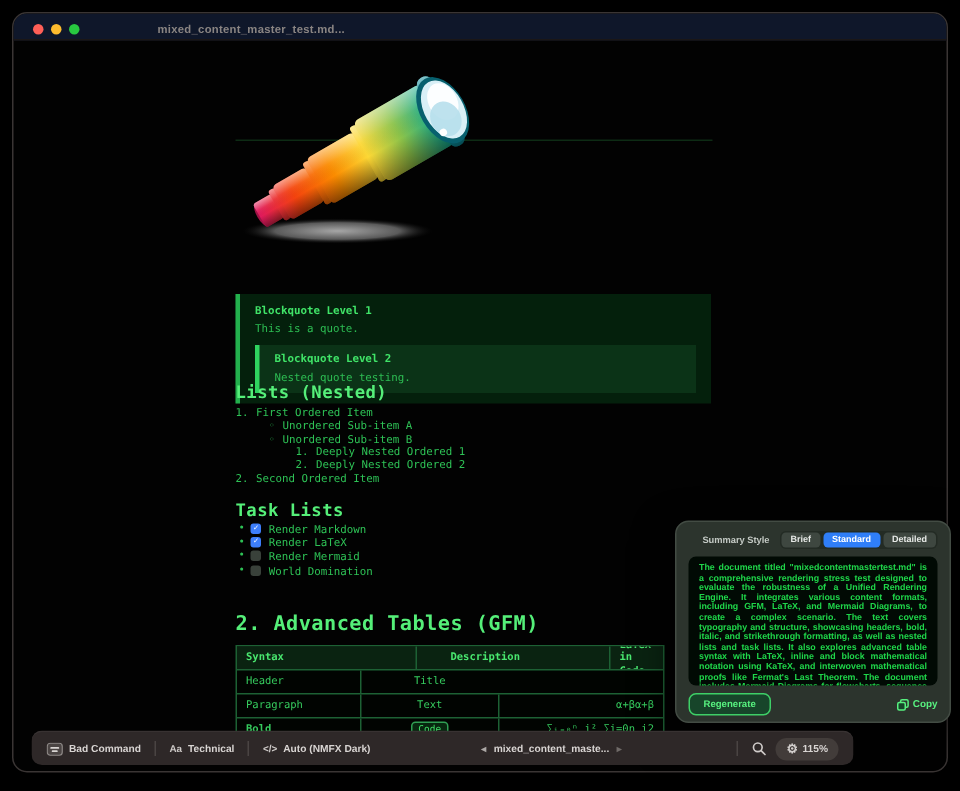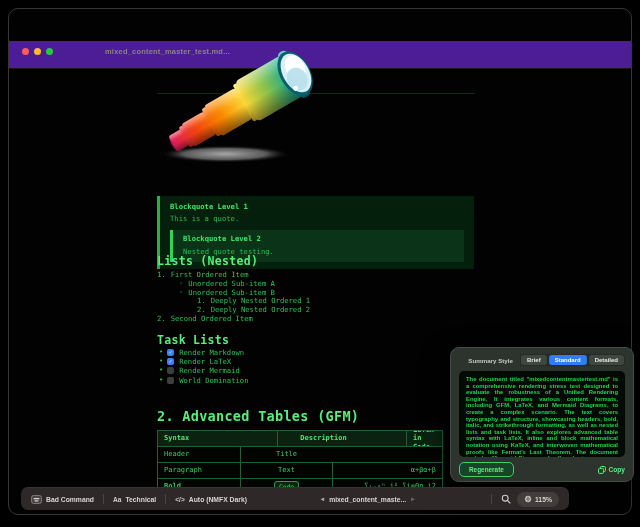--- a/index.html
+++ b/index.html
@@ -2,22 +2,22 @@
 <html><head>
 <meta charset="utf-8">
 <style>
   * { margin:0; padding:0; box-sizing:border-box; }
   html,body { width:640px; height:527px; background:#000; overflow:hidden; }
   body { position:relative; font-family:"Liberation Sans", sans-serif; }
 
   
   .window { position:absolute; left:8px; top:8px; width:624px; height:507px;
     background:#020202; border:1px solid #3a3534; border-radius:10px; overflow:hidden; }
-  .titlebar { position:absolute; left:0; top:0; right:0; height:28px;
-    background:#4c1d95; border-bottom:1px solid #1b1717;margin-top:32px; }
+  .titlebar { position:absolute; left:0; top:0; right:0; height:18px;
+    background:#0f172a; border-bottom:1px solid #1b1717; }
   .lights { position:absolute; left:13px; top:7px; display:flex; gap:5px; }
   .light { width:7px; height:7px; border-radius:50%; }
   .light.red { background:#ff5f57; } .light.yellow { background:#febc2e; } .light.green { background:#28c840; }
   .win-title { position:absolute; left:96px; top:0; line-height:21px;
     font-size:7.5px; font-weight:bold; color:#8a8583; letter-spacing:.2px; }
 
   
   .doc-hr { position:absolute; left:148px; top:84px; width:318px; height:1px; background:#0d2b14; }
   .telescope { position:absolute; left:138px; top:33px; }
 

